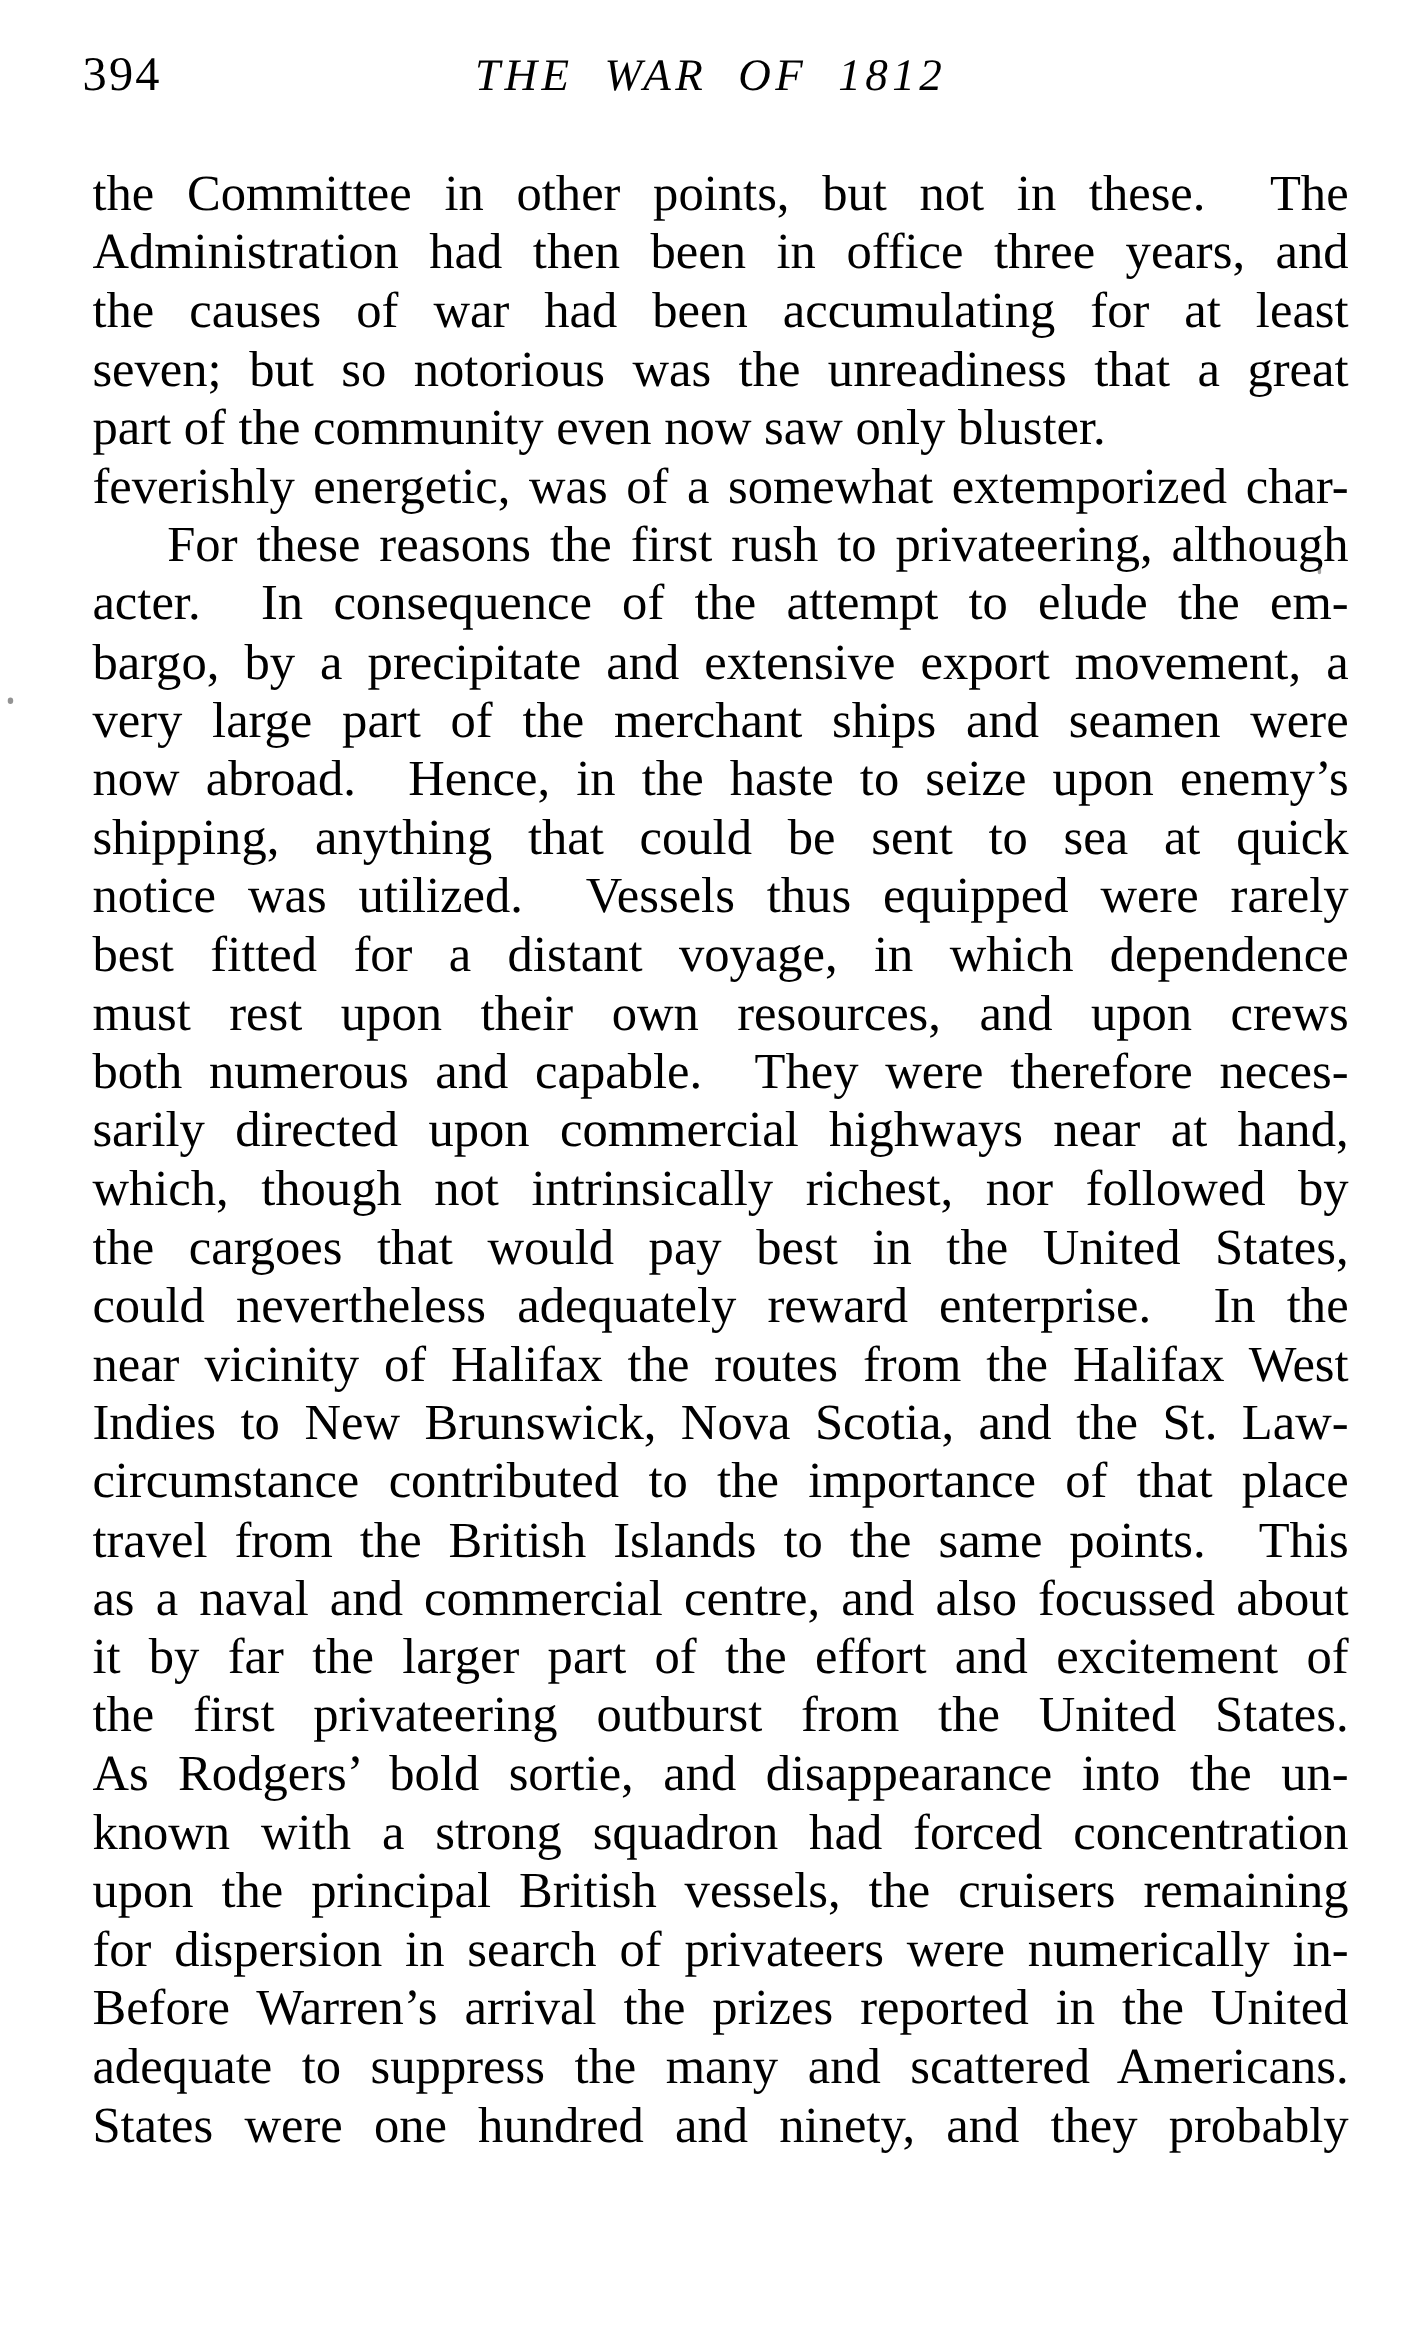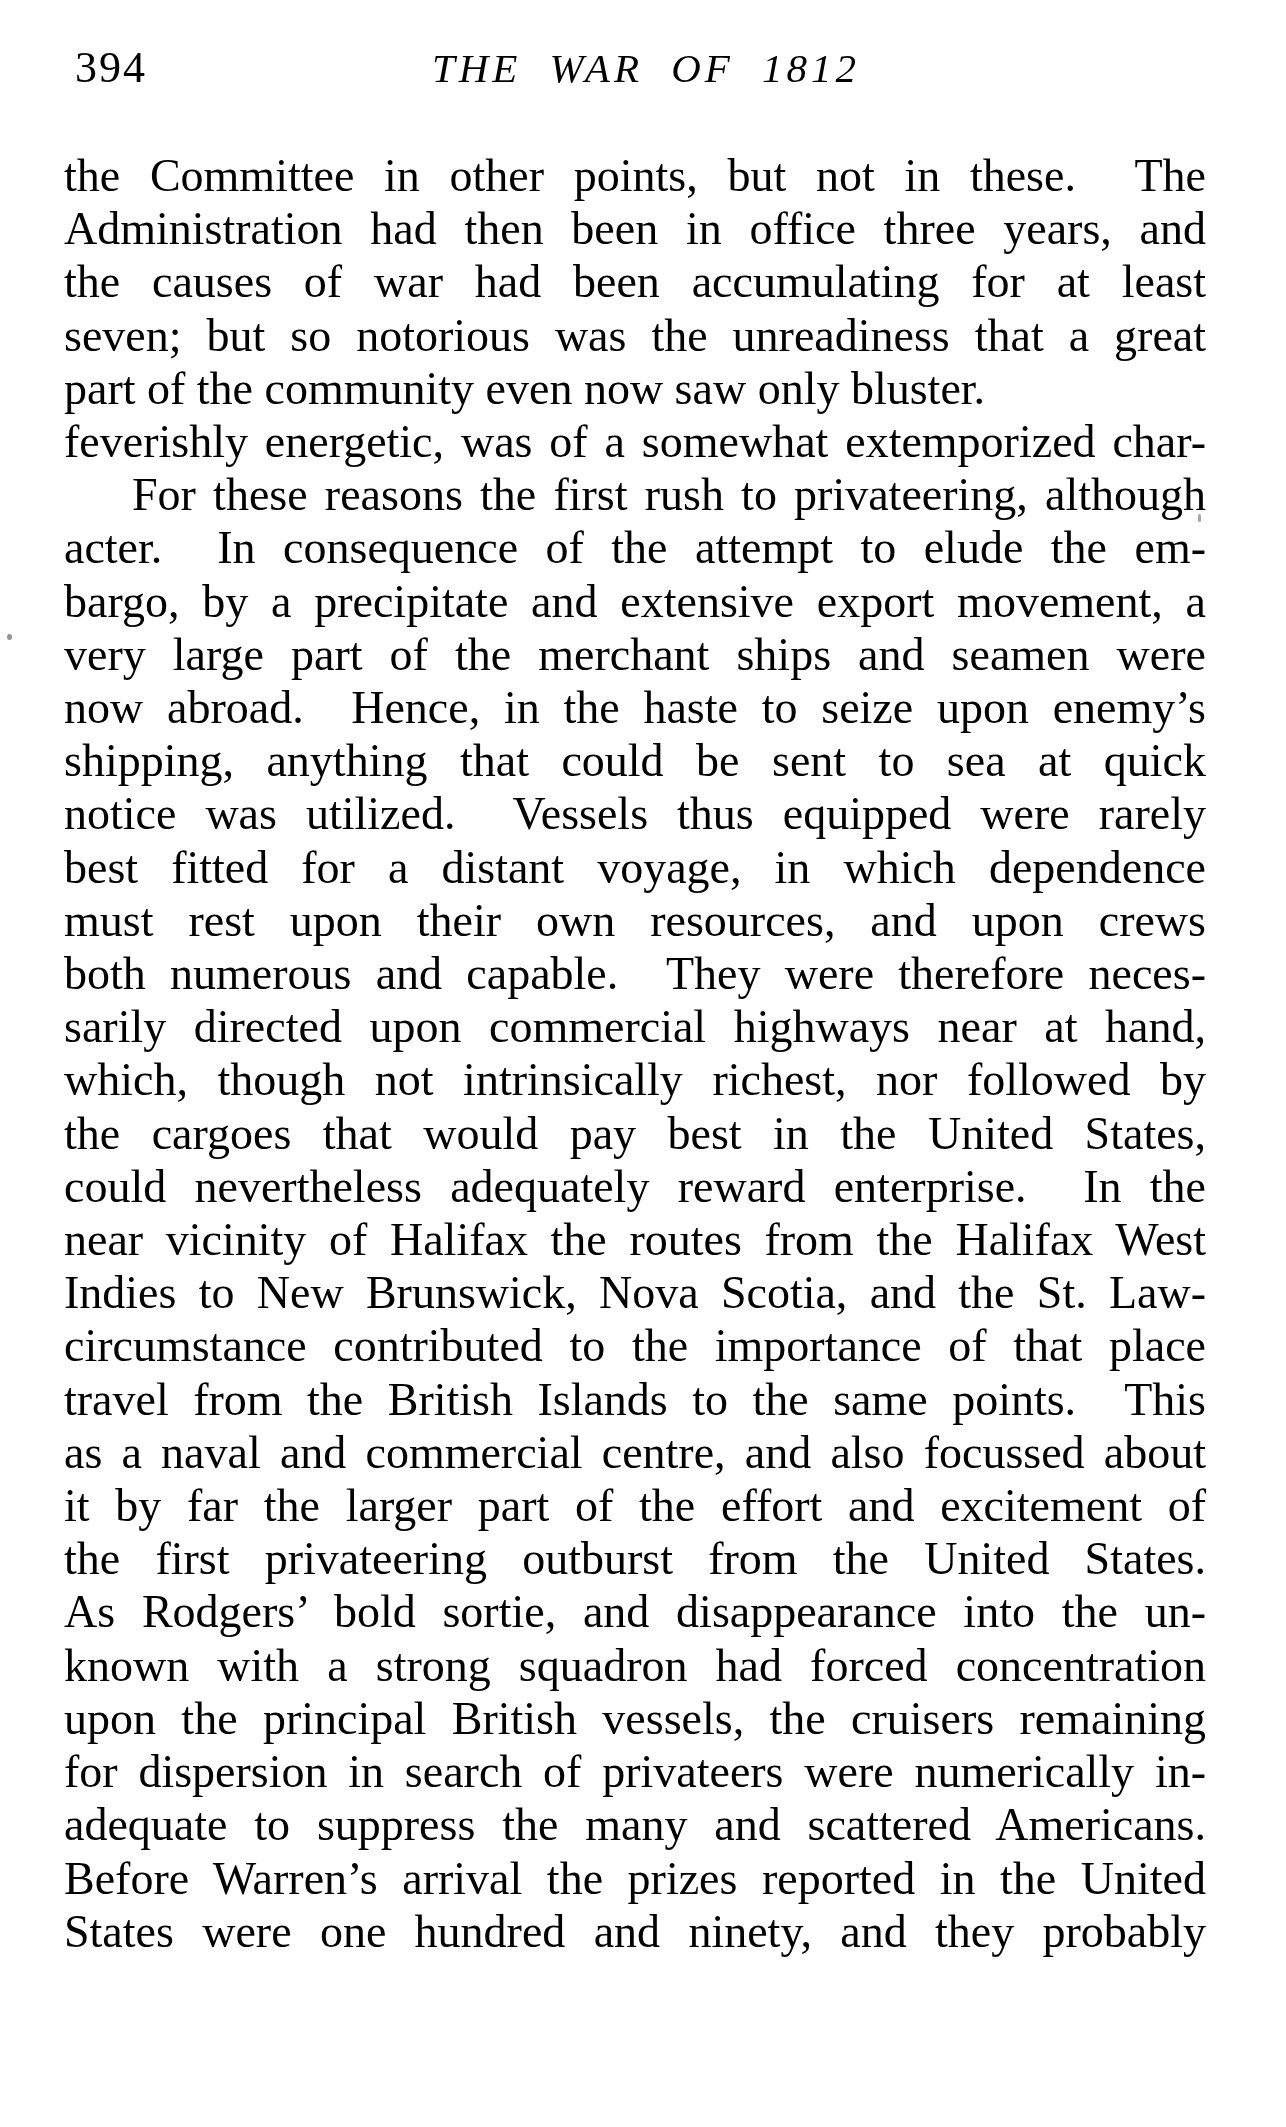--- a/index.html
+++ b/index.html
@@ -36,21 +36,21 @@
     font-size: 41px;
     letter-spacing: 4px;
     word-spacing: 14px;
     line-height: 1;
     white-space: pre;
   }
   .head-spacer { justify-self: end; }
   .text-column {
     position: absolute;
     top: 149px;
-    left: 64px;
+    left: 84px;
     width: 1142px;
     font-size: 46px;
     line-height: 53.2px;
   }
   .line {
     text-align: justify;
     text-align-last: justify;
     white-space: pre-wrap;
   }
   .line.para-end {
@@ -103,21 +103,21 @@
       <div class="line">Indies to New Brunswick, Nova Scotia, and the St. Law-</div>
       <div class="line">circumstance contributed to the importance of that place</div>
       <div class="line">travel from the British Islands to the same points.  This</div>
       <div class="line">as a naval and commercial centre, and also focussed about</div>
       <div class="line">it by far the larger part of the effort and excitement of</div>
       <div class="line">the first privateering outburst from the United States.</div>
       <div class="line">As Rodgers’ bold sortie, and disappearance into the un-</div>
       <div class="line">known with a strong squadron had forced concentration</div>
       <div class="line">upon the principal British vessels, the cruisers remaining</div>
       <div class="line">for dispersion in search of privateers were numerically in-</div>
+      <div class="line">Before Warren’s arrival the prizes reported in the United</div>
       <div class="line">adequate to suppress the many and scattered Americans.</div>
-      <div class="line">Before Warren’s arrival the prizes reported in the United</div>
       <div class="line">States were one hundred and ninety, and they probably</div>
     </main>
 
   <div class="speck speck-left"></div>
   <div class="speck speck-right"></div>
 
 </div>
 
 </body></html>

